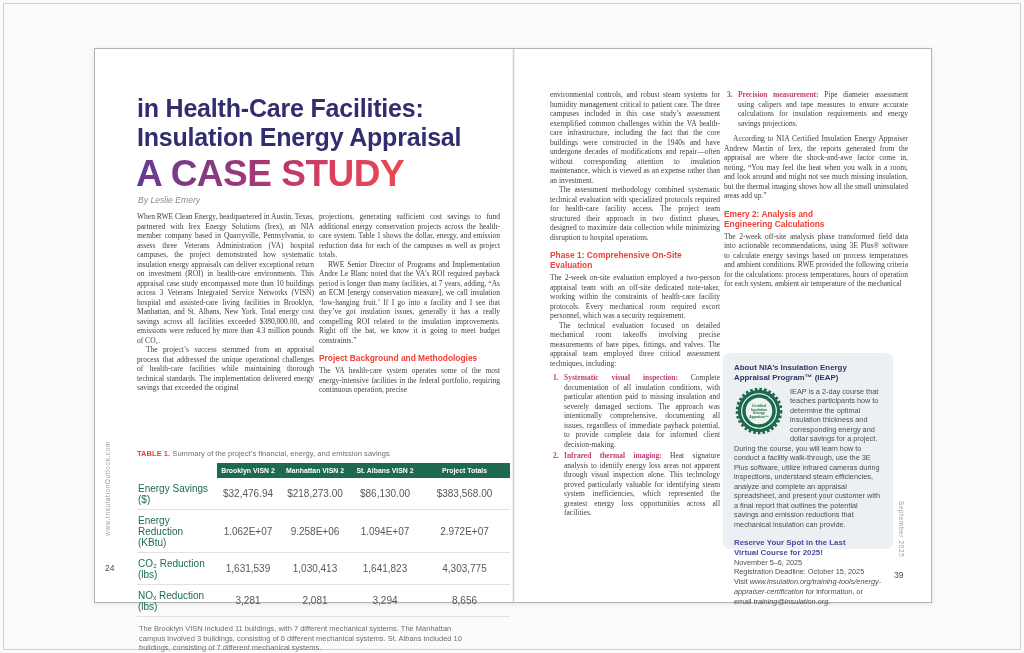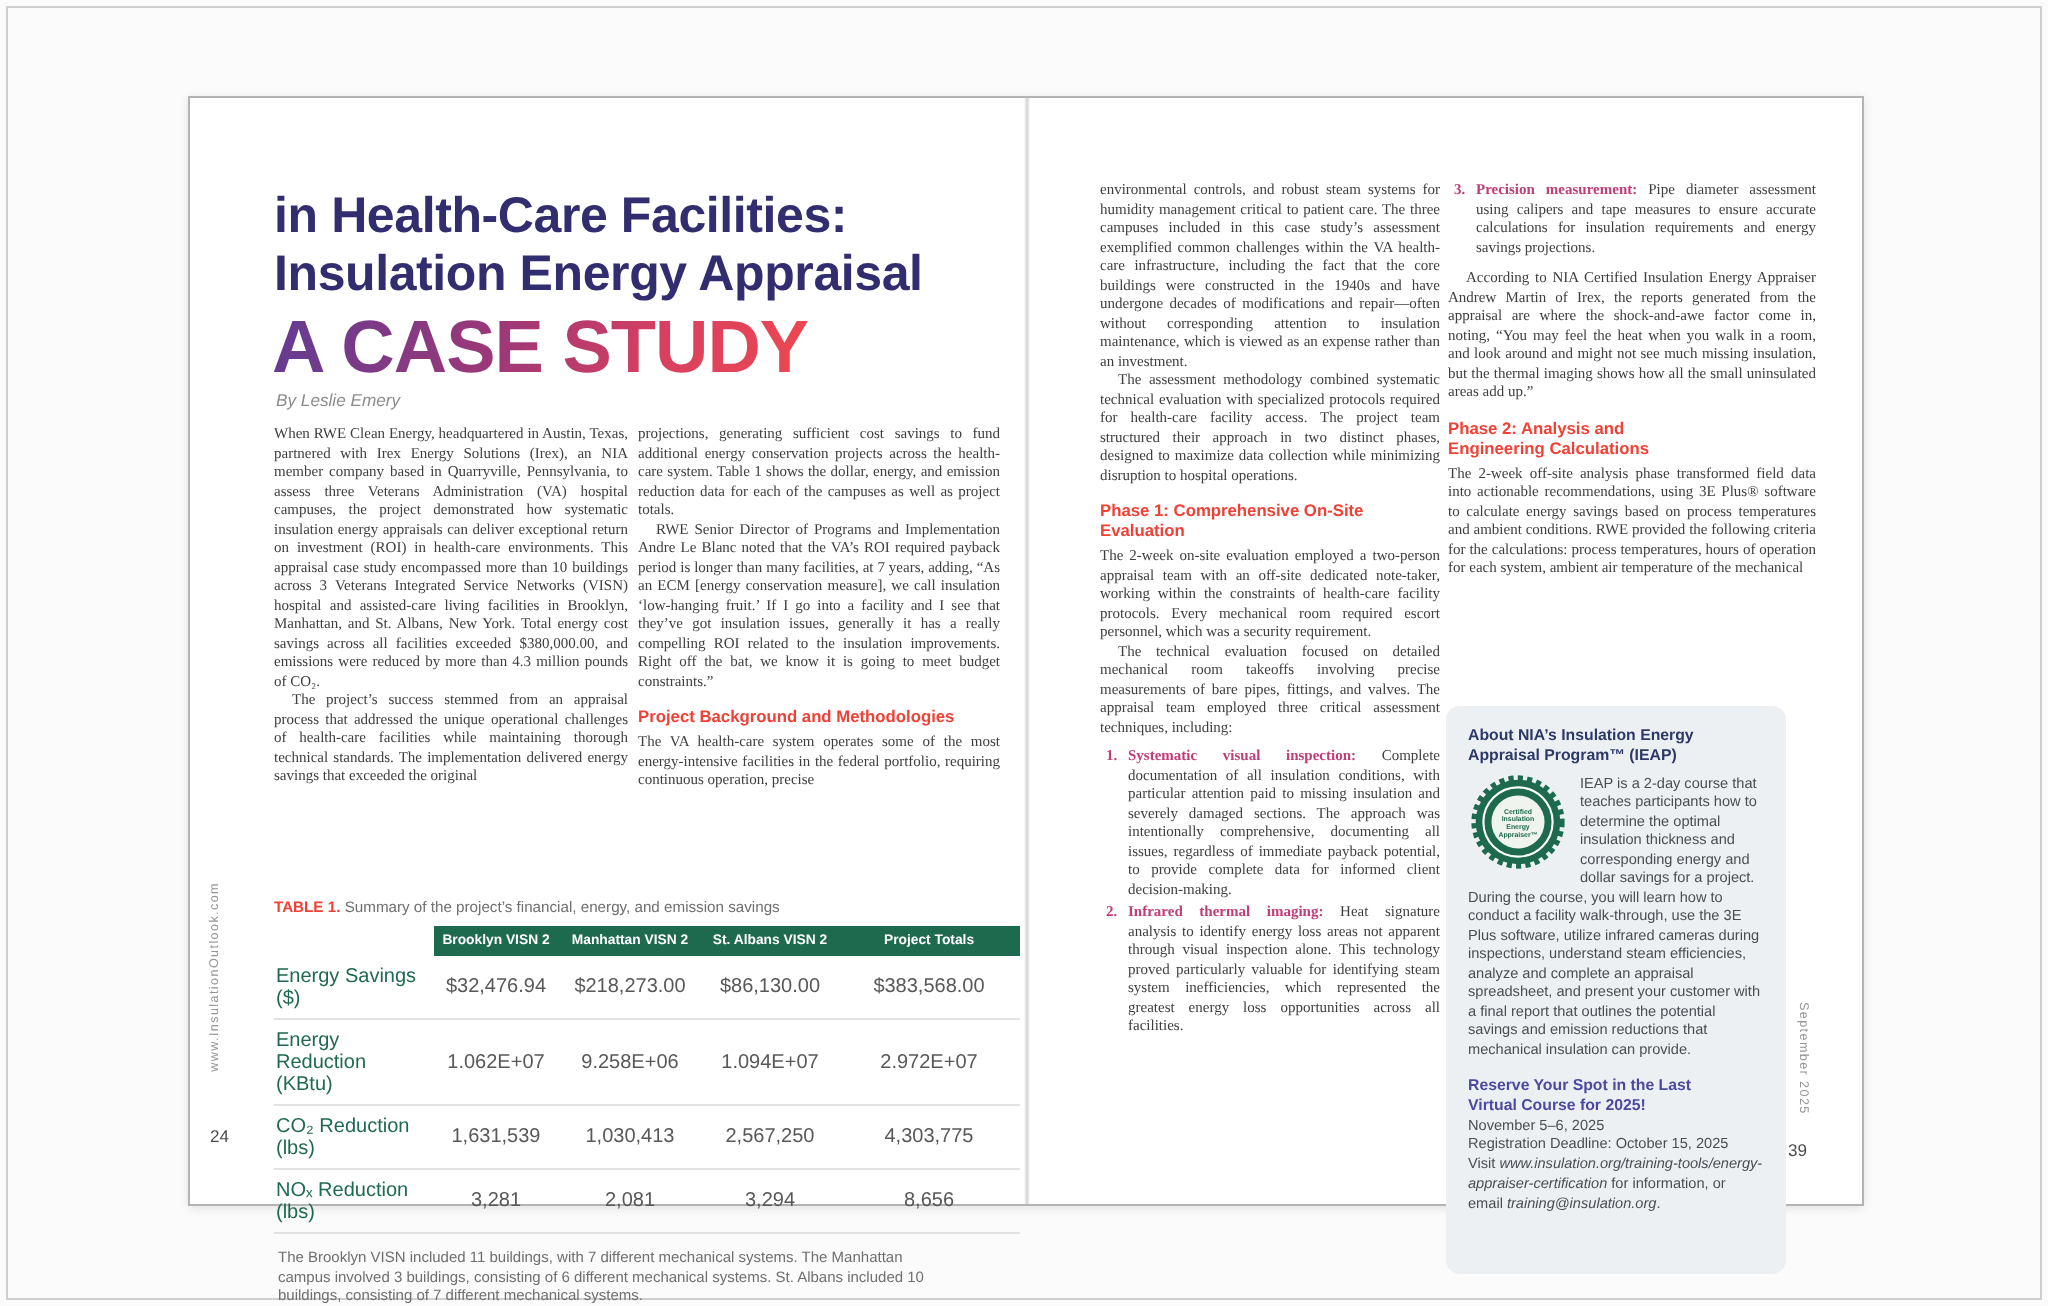--- a/index.html
+++ b/index.html
@@ -46,21 +46,21 @@
   .table-label .tl{color:#ef4136;font-weight:bold;}
   table{border-collapse:collapse;width:100%;table-layout:fixed;}
   col.c-label{width:80px;}col.c-b{width:62px;}col.c-m{width:72px;}col.c-s{width:68px;}col.c-t{width:91px;}
   th{background:#1e6a4f;color:#ffffff;font-weight:bold;font-size:6.9px;padding:4px 2px;text-align:center;}
   th.blank{background:transparent;padding:0;}
   td{font-size:10px;color:#58585a;padding:4.5px 3px;border-bottom:1px solid #e2e2e2;text-align:center;}
   td.rowlabel{text-align:left;color:#1e6a4f;padding-left:1px;}
   .table-note{margin-top:7px;font-size:7.5px;line-height:9.7px;color:#6f6f6f;width:340px;padding-left:2px;}
 
   
-  .infobox{position:absolute;left:628px;top:304px;width:170px;height:284px;box-sizing:border-box;
+  .infobox{position:absolute;left:628px;top:304px;width:170px;height:196px;box-sizing:border-box;
     background:#edf0f3;border-radius:7px;padding:10px 11px;font-family:"Liberation Sans",sans-serif;}
   .infobox-h{color:#2c3968;font-weight:bold;font-size:7.9px;line-height:9.8px;}
   .seal{float:left;width:50px;height:50px;margin:3px 6px 1px 0;}
   .infobox-body{font-size:7.3px;line-height:9.5px;color:#4a4d52;margin-top:4px;}
   .cta-h{color:#4b4aa0;font-weight:bold;font-size:7.9px;line-height:9.8px;margin-top:9px;}
   .cta-line{font-size:7.3px;line-height:9.7px;color:#4a4d52;}
   .cta-line .it{font-style:italic;}
 
   
   .vert{position:absolute;font-size:6.3px;color:#949494;letter-spacing:0.7px;}
@@ -131,21 +131,21 @@
           <td class="rowlabel">Energy Reduction (KBtu)</td>
           <td>1.062E+07</td>
           <td>9.258E+06</td>
           <td>1.094E+07</td>
           <td>2.972E+07</td>
         </tr>
         <tr>
           <td class="rowlabel">CO₂ Reduction (lbs)</td>
           <td>1,631,539</td>
           <td>1,030,413</td>
-          <td>2,567,250</td>
+          <td>1,641,823</td>
           <td>4,303,775</td>
         </tr>
         <tr>
           <td class="rowlabel">NOₓ Reduction (lbs)</td>
           <td>3,281</td>
           <td>2,081</td>
           <td>3,294</td>
           <td>8,656</td>
         </tr>
       </tbody>
@@ -179,21 +179,21 @@
   <div class="col col-4">
     <div class="olist" style="margin-top:0;">
       <div class="oli" style="margin-top:0;">
         <span class="num">3.</span>
         <span class="lead">Precision measurement:</span>
         <span>Pipe diameter assessment using calipers and tape measures to ensure accurate calculations for insulation requirements and energy savings projections.</span>
       </div>
     </div>
     <p class="ind" style="margin-top:6px;">According to NIA Certified Insulation Energy Appraiser Andrew Martin of Irex, the reports generated from the appraisal are where the shock-and-awe factor come in, noting, “You may feel the heat when you walk in a room, and look around and might not see much missing insulation, but the thermal imaging shows how all the small uninsulated areas add up.”</p>
     <div class="subhead">
-      <div>Phase 2: Analysis and</div>
+      <div>Emery 2: Analysis and</div>
       <div>Engineering Calculations</div>
     </div>
     <p>The 2-week off-site analysis phase transformed field data into actionable recommendations, using 3E Plus® software to calculate energy savings based on process temperatures and ambient conditions. RWE provided the following criteria for the calculations: process temperatures, hours of operation for each system, ambient air temperature of the mechanical</p>
   </div>
 
   <div class="infobox">
     <div class="infobox-h">
       <div>About NIA’s Insulation Energy</div>
       <div>Appraisal Program™ (IEAP)</div>
     </div>

